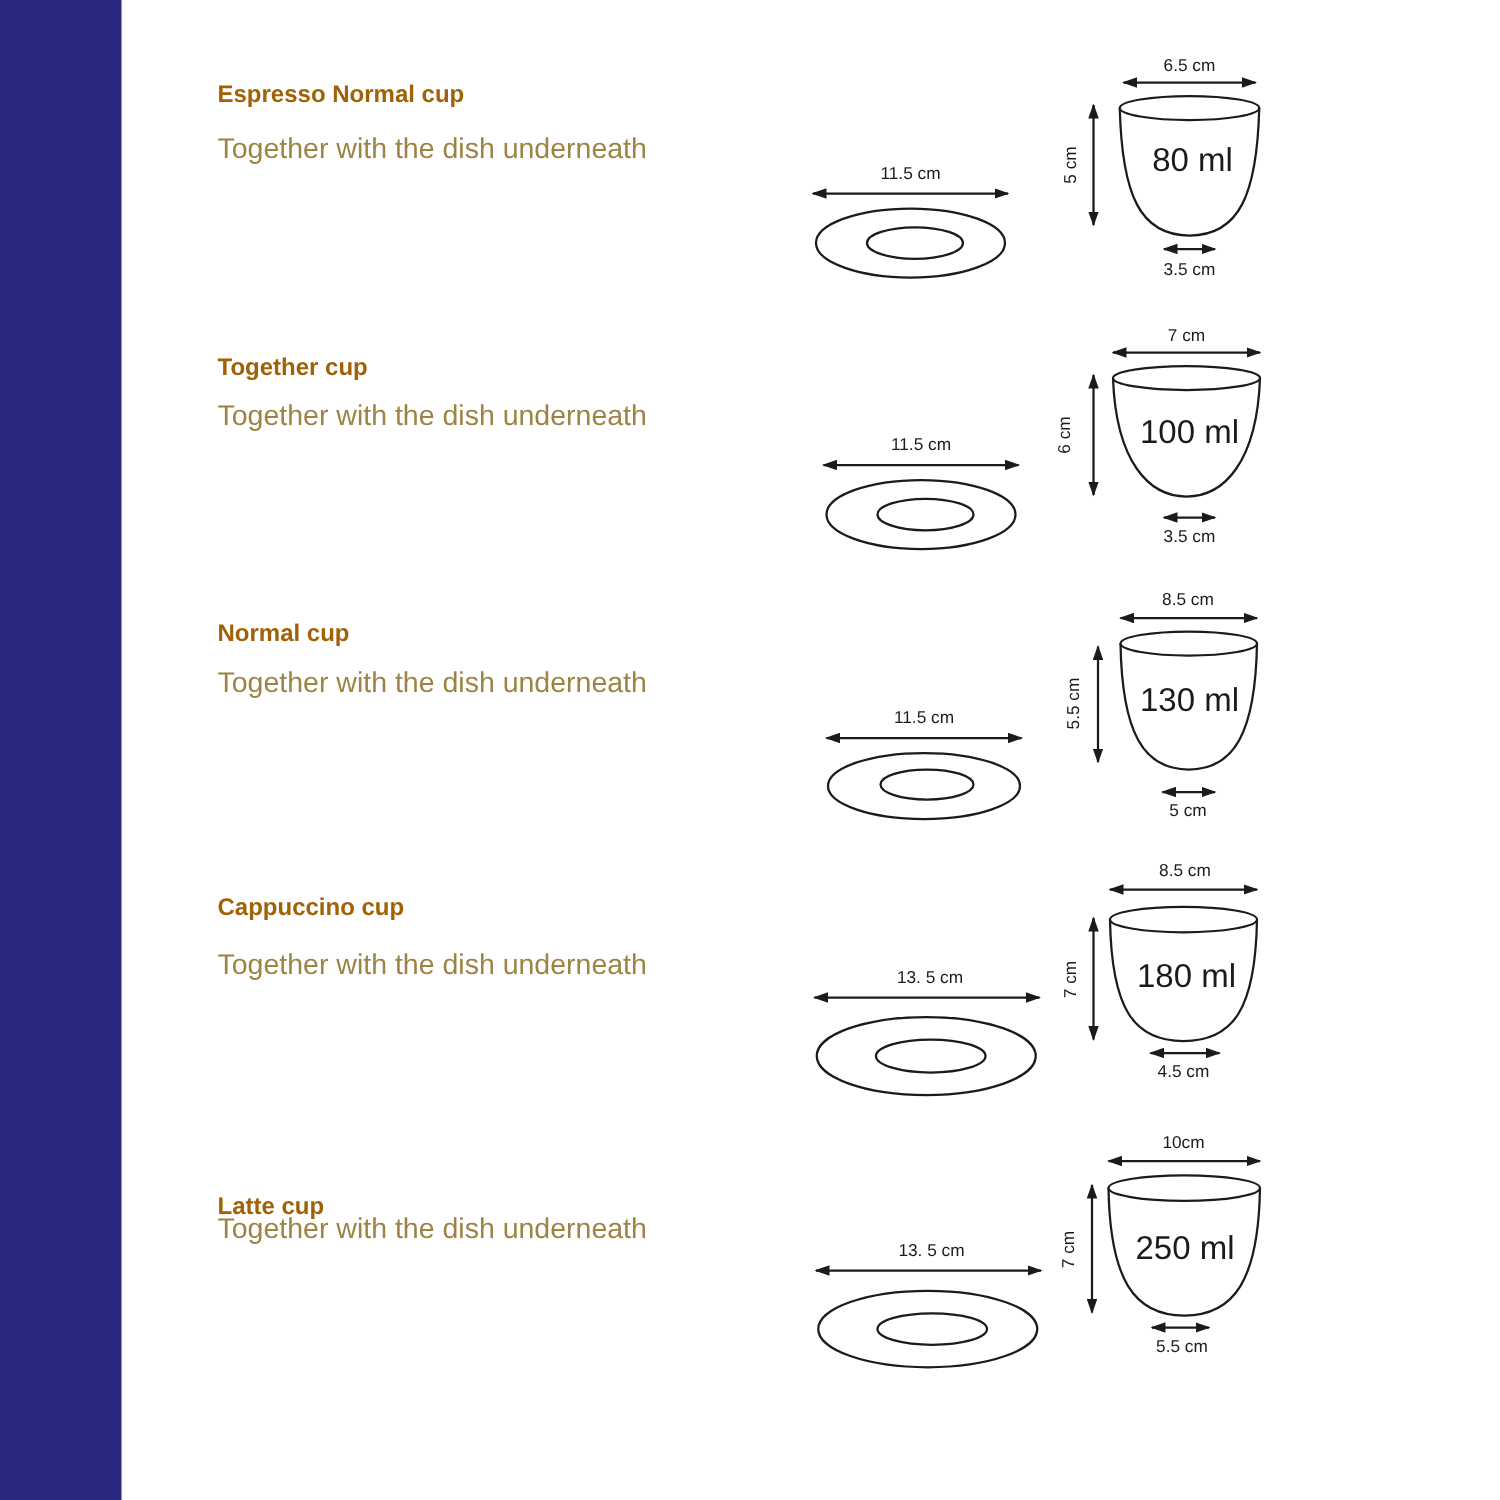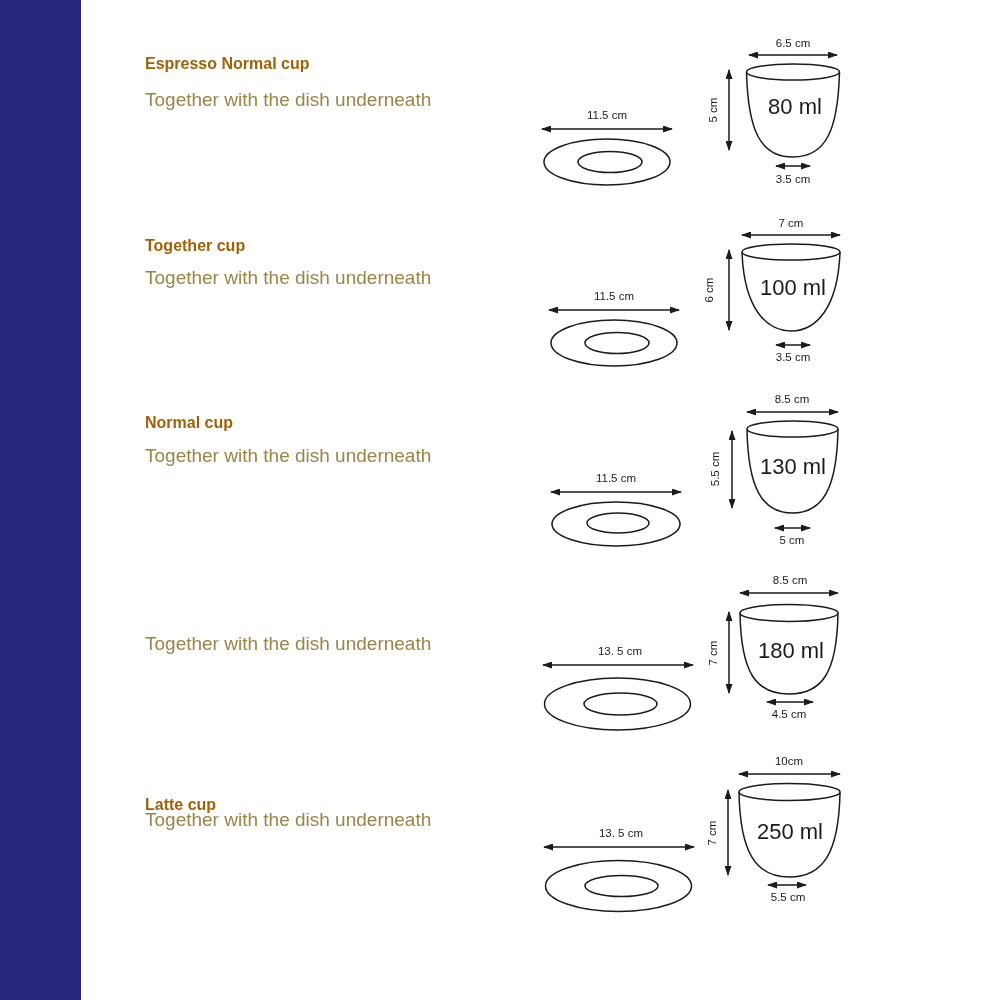--- a/index.html
+++ b/index.html
@@ -91,20 +91,21 @@
     <path class="shape" d="M 51,41 C 52,100 66,125 96.5,125 C 127,125 141,100 142,41"></path>
     <ellipse class="shape" cx="96.5" cy="41" rx="45.5" ry="8"></ellipse>
     <line class="dl" x1="36" y1="43" x2="36" y2="120"></line>
     <text class="dim" x="23" y="81" transform="rotate(-90 23 81)">5.5 cm</text>
     <text class="vol" x="97" y="86">130 ml</text>
     <line class="dl" x1="79" y1="140" x2="114" y2="140"></line>
     <text class="dim" x="96" y="156">5 cm</text>
   </svg>
 
   
+  <div class="row-title" style="top:597px">Cappuccino cup</div>
   <div class="row-subtitle" style="top:633px">Together with the dish underneath</div>
 
   <svg class="diagram" style="left:532px;top:639px" width="170" height="100">
     <text class="dim" x="88" y="16">13. 5 cm</text>
     <line class="dl" x1="11" y1="26" x2="161" y2="26"></line>
     <ellipse class="shape" cx="85.5" cy="65" rx="73" ry="26"></ellipse>
     <ellipse class="shape" cx="88.5" cy="65" rx="36.5" ry="11"></ellipse>
   </svg>
 
   <svg class="diagram" style="left:696px;top:568px" width="150" height="165">

